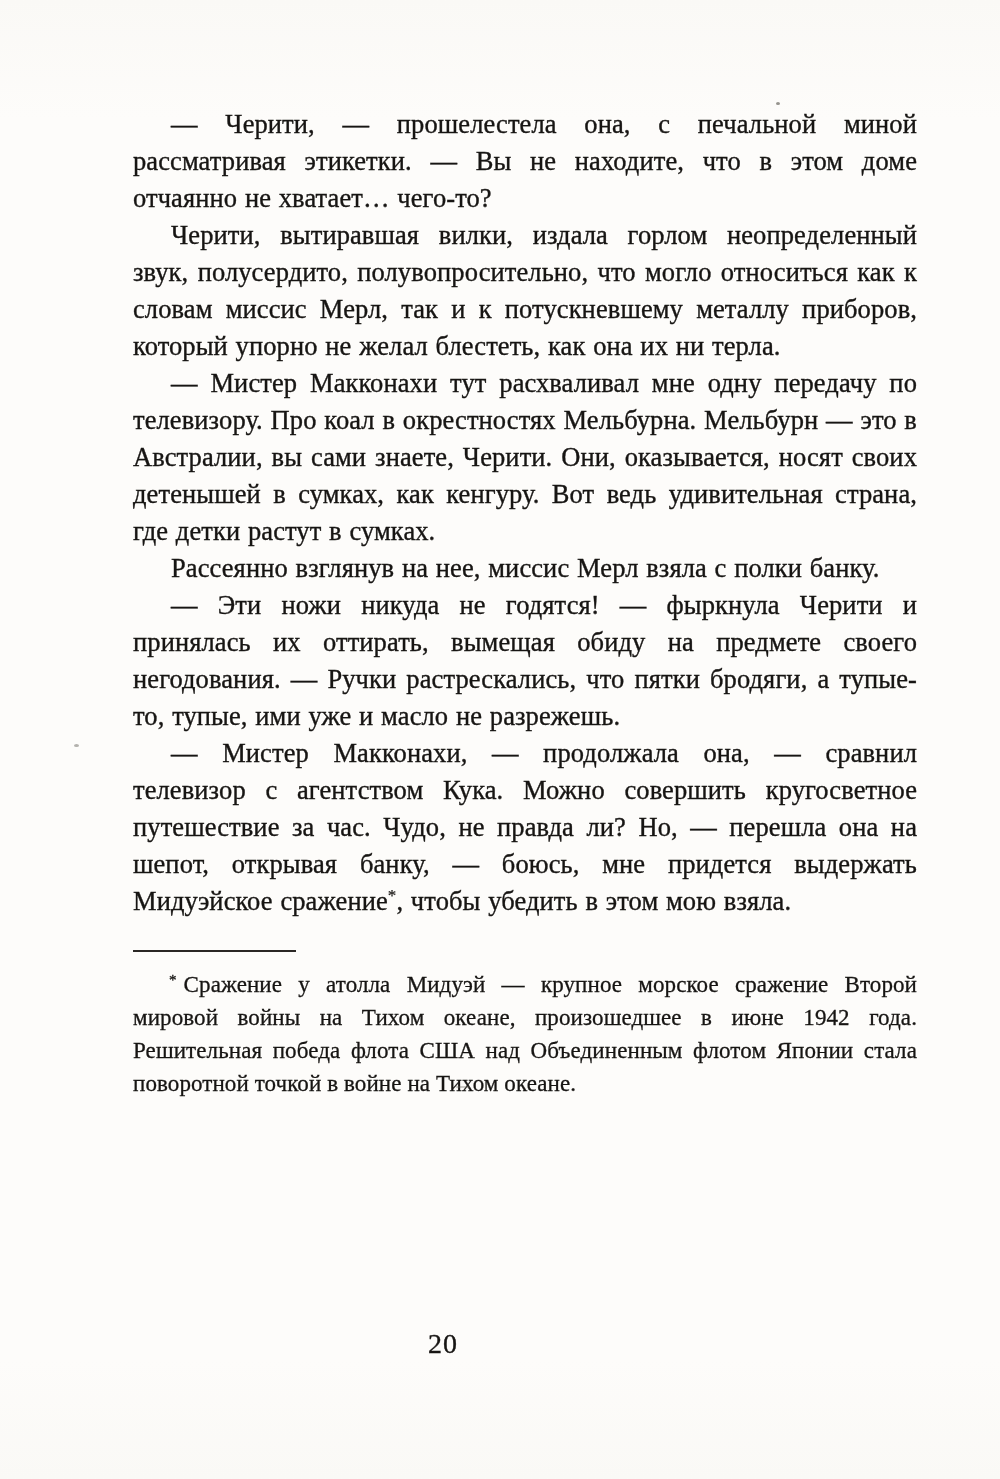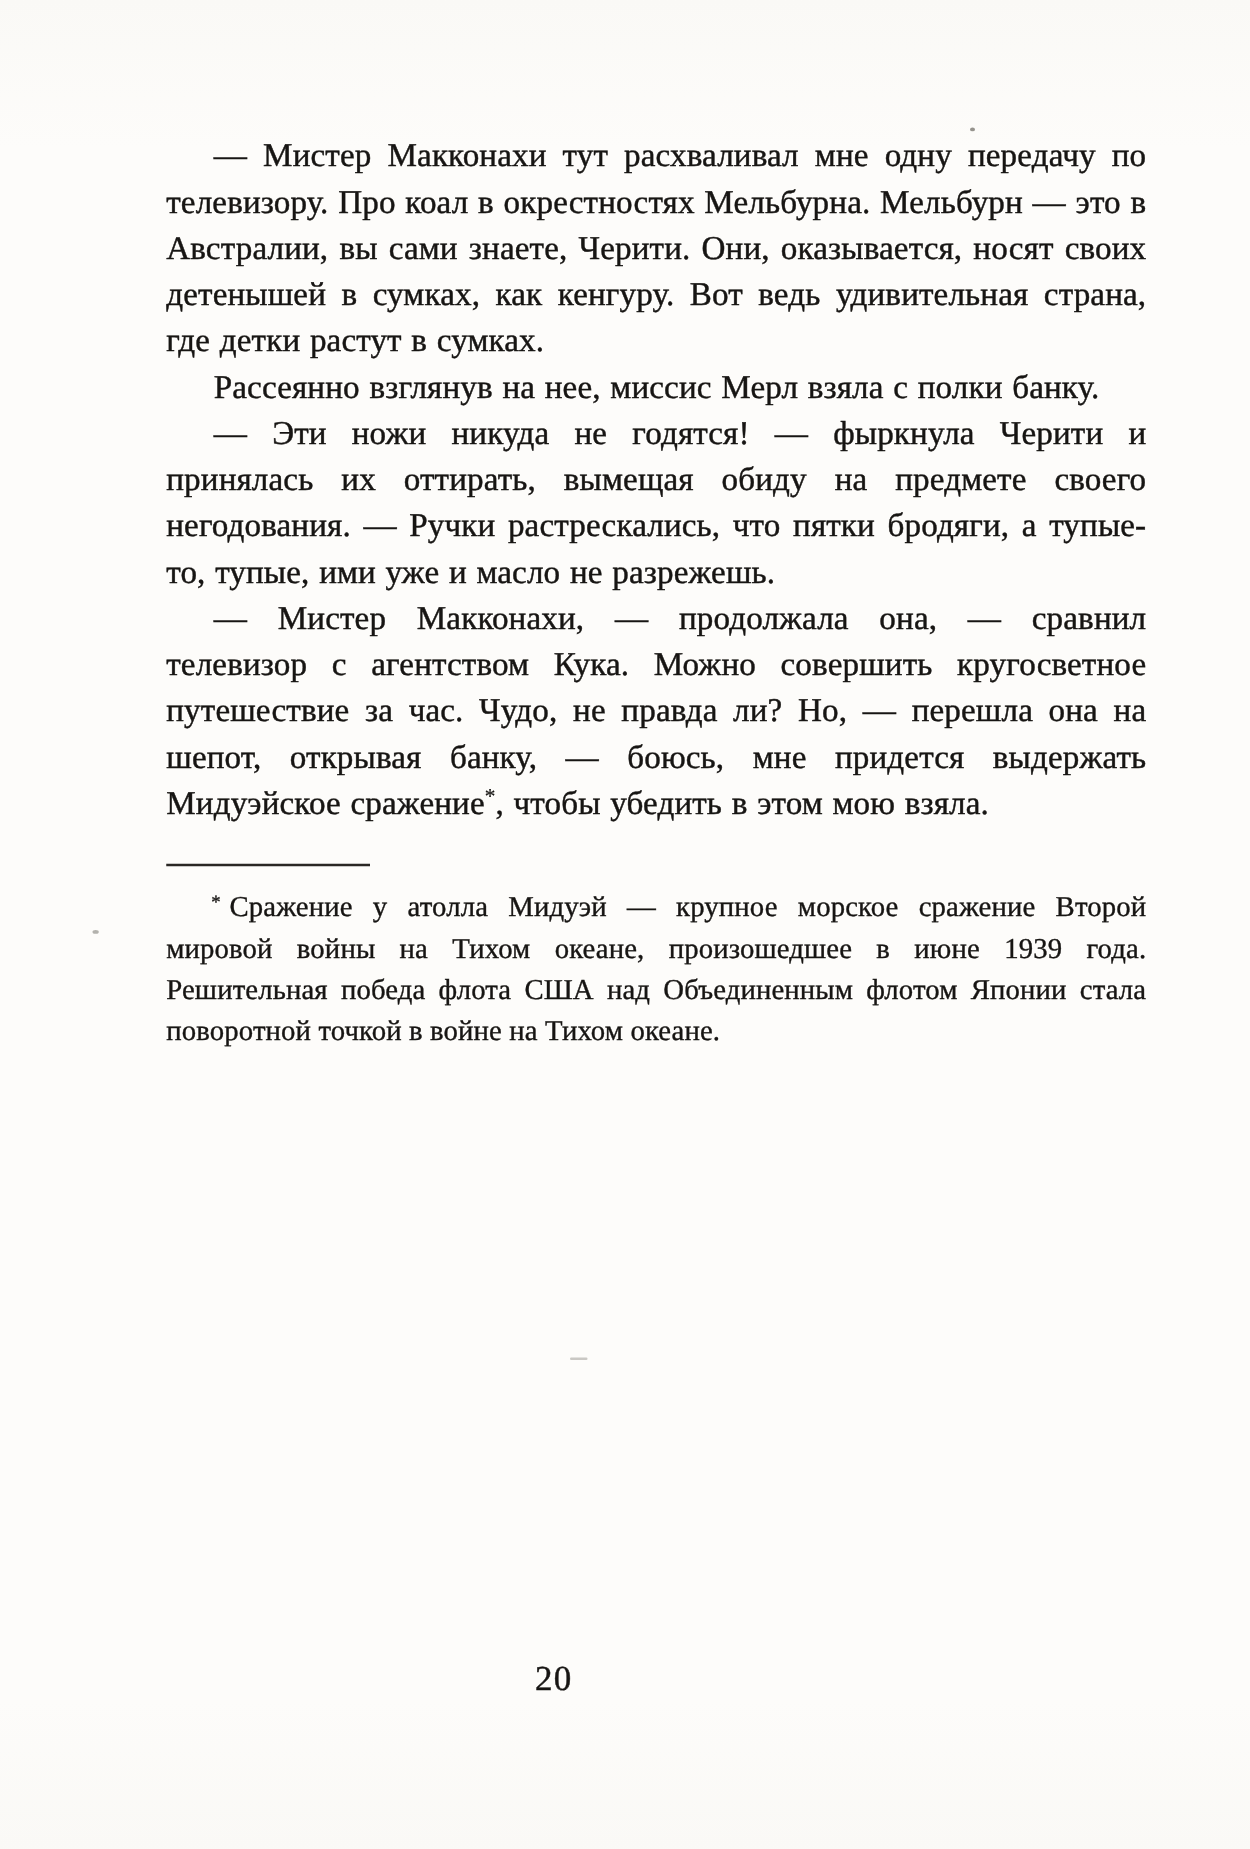--- a/index.html
+++ b/index.html
@@ -75,27 +75,29 @@
     background: #6a675f;
   }
   .speck-1 { left: 776px; top: 102px; width: 4px; height: 3px; opacity: 0.7; }
   .speck-2 { left: 74px;  top: 744px; width: 5px; height: 3px; opacity: 0.5; }
   .speck-3 { left: 456px; top: 1086px; width: 14px; height: 2px; opacity: 0.35; border-radius: 2px; }
 </style>
 </head>
 <body>
 
 <div class="text-block">
+  <p class="para">— Черити, — прошелестела она, с печальной миной рассматривая этикетки. — Вы не находите, что в этом доме отчаянно не хватает… чего-то?</p>
+  <p class="para">Черити, вытиравшая вилки, издала горлом неопределенный звук, полусердито, полувопросительно, что могло относиться как к словам миссис Мерл, так и к потускневшему металлу приборов, который упорно не желал блестеть, как она их ни терла.</p>
   <p class="para">— Мистер Макконахи тут расхваливал мне одну передачу по телевизору. Про коал в окрестностях Мельбурна. Мельбурн — это в Австралии, вы сами знаете, Черити. Они, оказывается, носят своих детенышей в сумках, как кенгуру. Вот ведь удивительная страна, где детки растут в сумках.</p>
   <p class="para">Рассеянно взглянув на нее, миссис Мерл взяла с полки банку.</p>
   <p class="para">— Эти ножи никуда не годятся! — фыркнула Черити и принялась их оттирать, вымещая обиду на предмете своего негодования. — Ручки растрескались, что пятки бродяги, а тупые-то, тупые, ими уже и масло не разрежешь.</p>
   <p class="para"><span>— Мистер Макконахи, — продолжала она, — сравнил телевизор с агентством Кука. Можно совершить кругосветное путешествие за час. Чудо, не правда ли? Но, — перешла она на шепот, открывая банку, — боюсь, мне придется выдержать Мидуэйское сражение</span><sup class="ref">*</sup><span>, чтобы убедить в этом мою взяла.</span></p>
 
   <div class="footnote-rule"></div>
 
-  <p class="footnote"><sup class="fn-marker">*</sup><span>Сражение у атолла Мидуэй — крупное морское сражение Второй мировой войны на Тихом океане, произошедшее в июне 1939 года. Решительная победа флота США над Объединенным флотом Японии стала поворотной точкой в войне на Тихом океане.</span></p>
+  <p class="footnote"><sup class="fn-marker">*</sup><span>Сражение у атолла Мидуэй — крупное морское сражение Второй мировой войны на Тихом океане, произошедшее в июне 1942 года. Решительная победа флота США над Объединенным флотом Японии стала поворотной точкой в войне на Тихом океане.</span></p>
 </div>
 
 <div class="page-number">20</div>
 
 <div class="speck speck-1"></div>
 <div class="speck speck-2"></div>
 <div class="speck speck-3"></div>
 
 </body></html>

